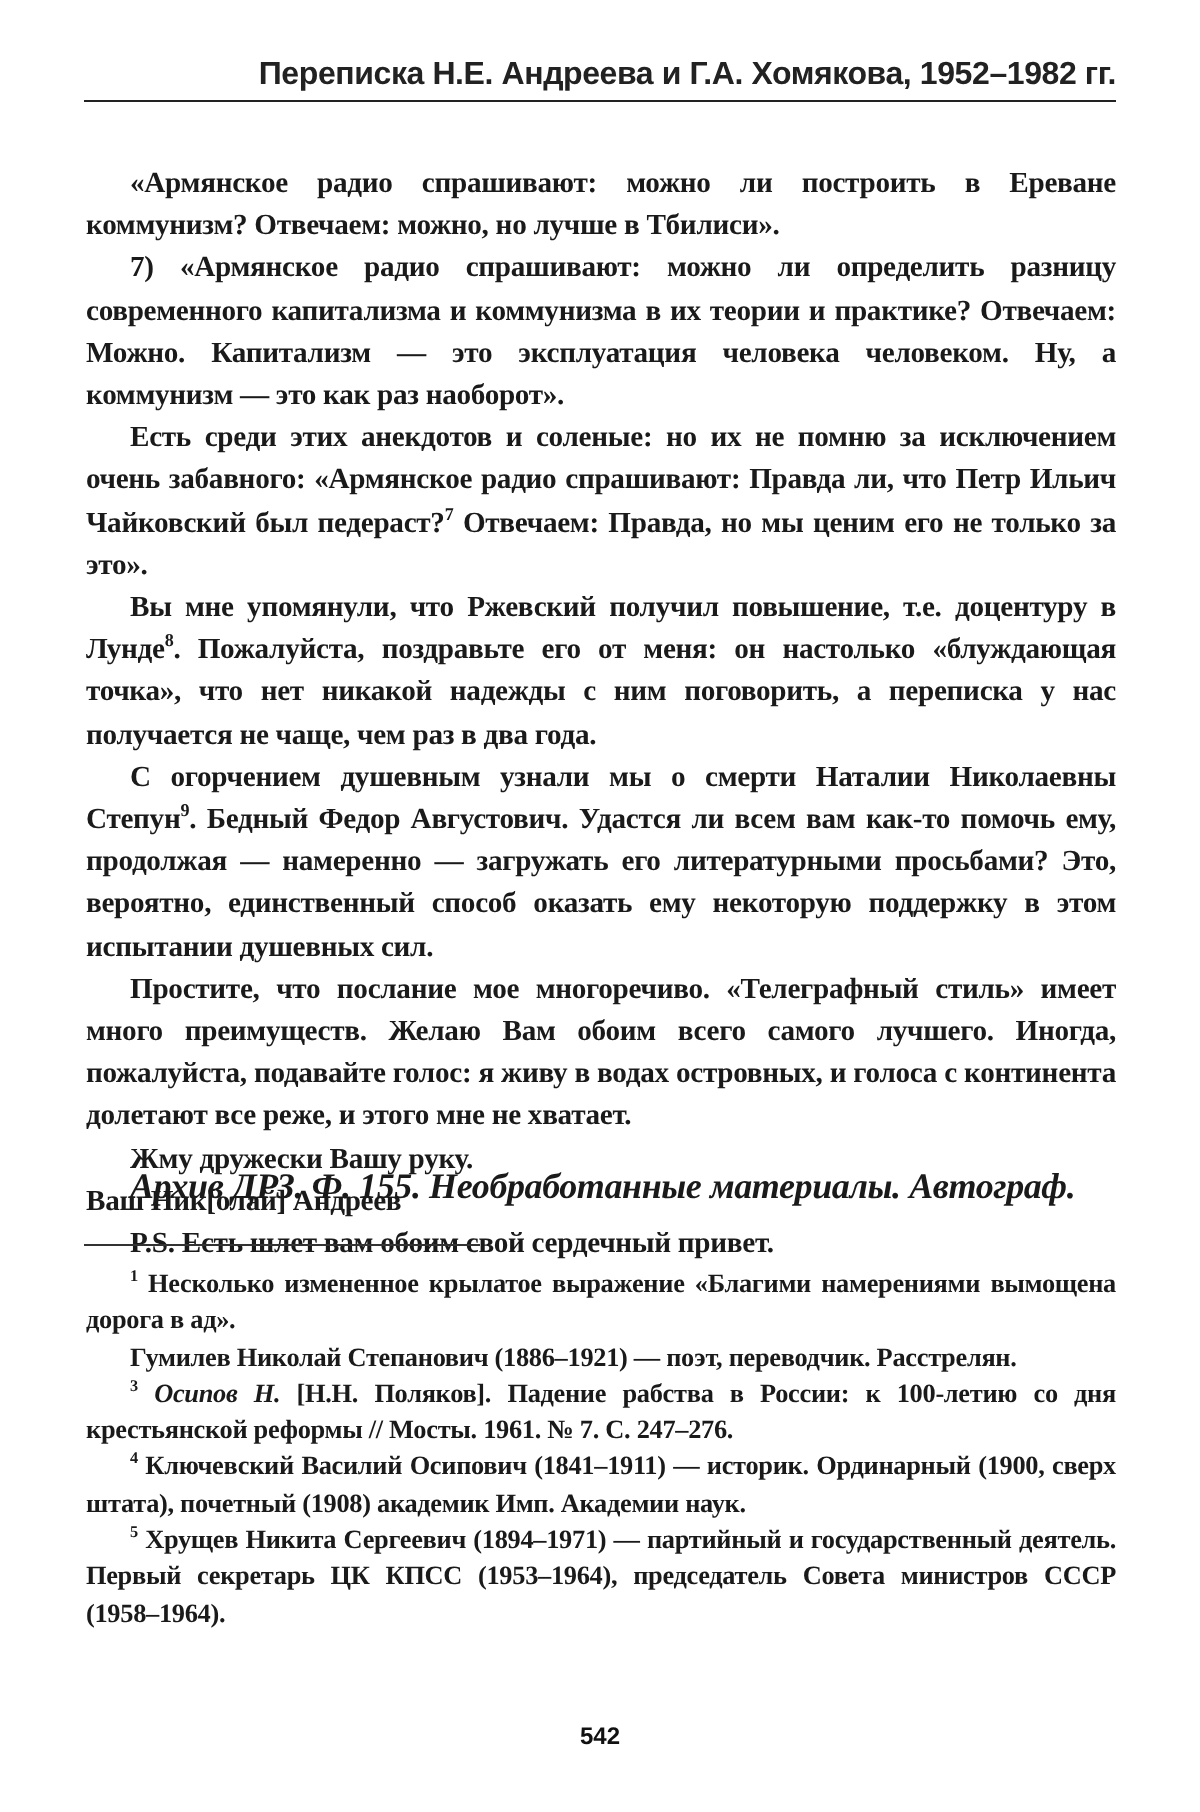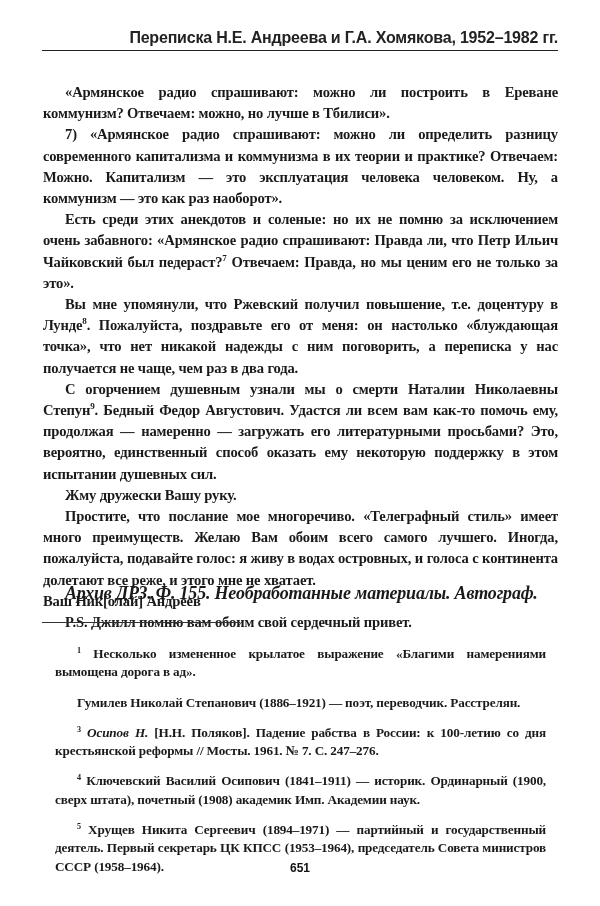--- a/index.html
+++ b/index.html
@@ -34,52 +34,52 @@
   }
   .fn-rule {
     position: absolute; left: 42px; top: 622px; width: 198px; height: 0;
     border-top: 1.2px solid #333;
   }
   .footnotes {
     position: absolute; left: 43px; top: 633px; width: 515px;
     font-size: 13.2px; line-height: 18.3px; font-weight: bold;
     text-align: justify; letter-spacing: -0.15px;
   }
-  .footnotes p { margin: 12px; text-indent: 22px; }
+  .footnotes p { margin: 0; text-indent: 22px; }
   .footnotes .it { font-style: italic; }
   sup { font-size: 0.62em; line-height: 0; vertical-align: super; }
   .page-num {
     position: absolute; left: 0; top: 861px; width: 600px; text-align: center;
     font-family: "Liberation Sans", "DejaVu Sans", sans-serif;
     font-size: 12px; font-weight: bold; color: #111;
   }
 </style>
 </head>
 <body>
 
 <div class="header">Переписка Н.Е. Андреева и Г.А. Хомякова, 1952–1982 гг.</div>
 <div class="header-rule"></div>
 
 <div class="body">
   <p>«Армянское радио спрашивают: можно ли построить в Ереване коммунизм? Отвечаем: можно, но лучше в Тбилиси».</p>
   <p>7) «Армянское радио спрашивают: можно ли определить разницу современного капитализма и коммунизма в их теории и практике? Отвечаем: Можно. Капитализм — это эксплуатация человека человеком. Ну, а коммунизм — это как раз наоборот».</p>
   <p><span>Есть среди этих анекдотов и соленые: но их не помню за исключением очень забавного: «Армянское радио спрашивают: Правда ли, что Петр Ильич Чайковский был педераст?</span><sup>7</sup><span> Отвечаем: Правда, но мы ценим его не только за это».</span></p>
   <p><span>Вы мне упомянули, что Ржевский получил повышение, т.е. доцентуру в Лунде</span><sup>8</sup><span>. Пожалуйста, поздравьте его от меня: он настолько «блуждающая точка», что нет никакой надежды с ним поговорить, а переписка у нас получается не чаще, чем раз в два года.</span></p>
   <p><span>С огорчением душевным узнали мы о смерти Наталии Николаевны Степун</span><sup>9</sup><span>. Бедный Федор Августович. Удастся ли всем вам как-то помочь ему, продолжая — намеренно — загружать его литературными просьбами? Это, вероятно, единственный способ оказать ему некоторую поддержку в этом испытании душевных сил.</span></p>
+  <p>Простите, что послание мое многоречиво. «Телеграфный стиль» имеет много преимуществ. Желаю Вам обоим всего самого лучшего. Иногда, пожалуйста, подавайте голос: я живу в водах островных, и голоса с континента долетают все реже, и этого мне не хватает.</p>
   <p>Жму дружески Вашу руку.</p>
-  <p>Простите, что послание мое многоречиво. «Телеграфный стиль» имеет много преимуществ. Желаю Вам обоим всего самого лучшего. Иногда, пожалуйста, подавайте голос: я живу в водах островных, и голоса с континента долетают все реже, и этого мне не хватает.</p>
   <p class="sig">Ваш Ник[олай] Андреев</p>
-  <p class="ps">P.S. Джилл помню вам обоим свой сердечный привет.</p>
+  <p class="ps">P.S. Есть шлет вам обоим свой сердечный привет.</p>
 </div>
 
 <div class="archive">Архив ДРЗ. Ф. 155. Необработанные материалы. Автограф.</div>
 
 <div class="fn-rule"></div>
 
 <div class="footnotes">
   <p><sup>1</sup><span> Несколько измененное крылатое выражение «Благими намерениями вымощена дорога в ад».</span></p>
   <p><span>Гумилев Николай Степанович (1886–1921) — поэт, переводчик. Расстрелян.</span></p>
   <p><sup>3</sup><span class="it"> Осипов Н.</span><span> [Н.Н. Поляков]. Падение рабства в России: к 100-летию со дня крестьянской реформы // Мосты. 1961. № 7. С. 247–276.</span></p>
   <p><sup>4</sup><span> Ключевский Василий Осипович (1841–1911) — историк. Ординарный (1900, сверх штата), почетный (1908) академик Имп. Академии наук.</span></p>
   <p><sup>5</sup><span> Хрущев Никита Сергеевич (1894–1971) — партийный и государственный деятель. Первый секретарь ЦК КПСС (1953–1964), председатель Совета министров СССР (1958–1964).</span></p>
 </div>
 
-<div class="page-num">651</div>
+<div class="page-num">542</div>
 
 </body></html>

